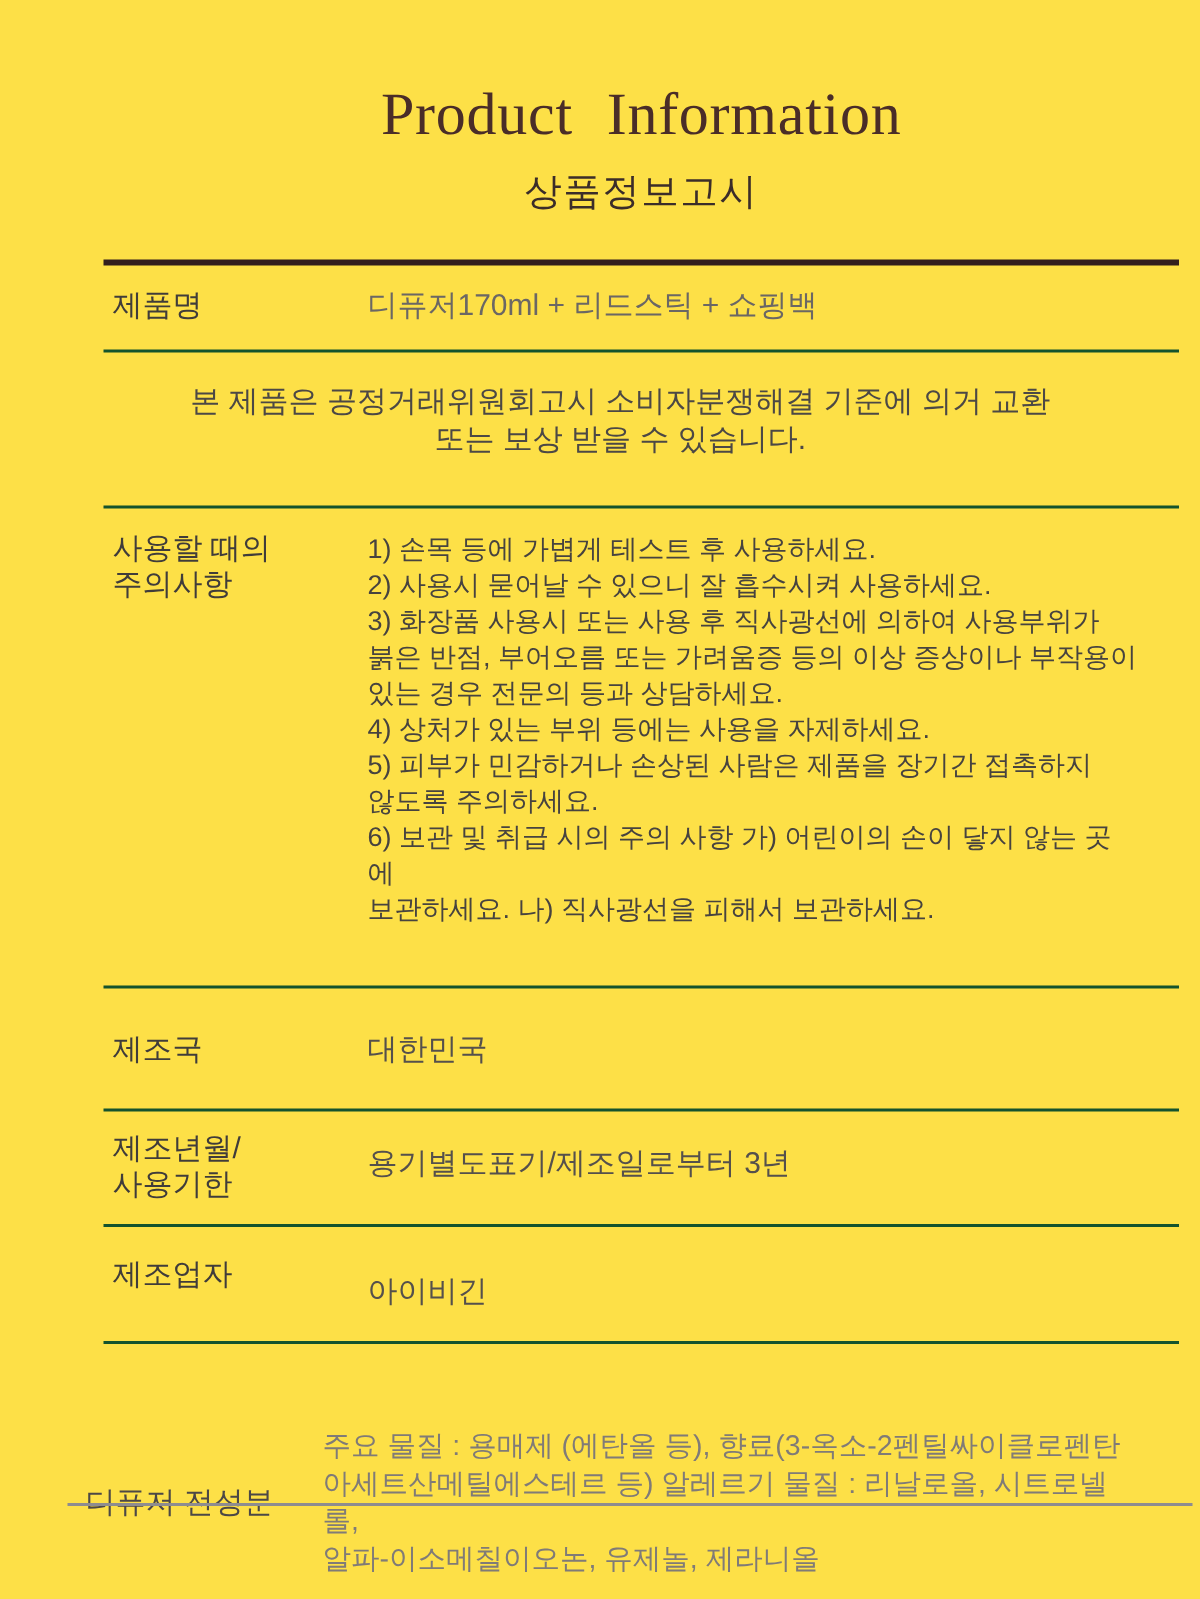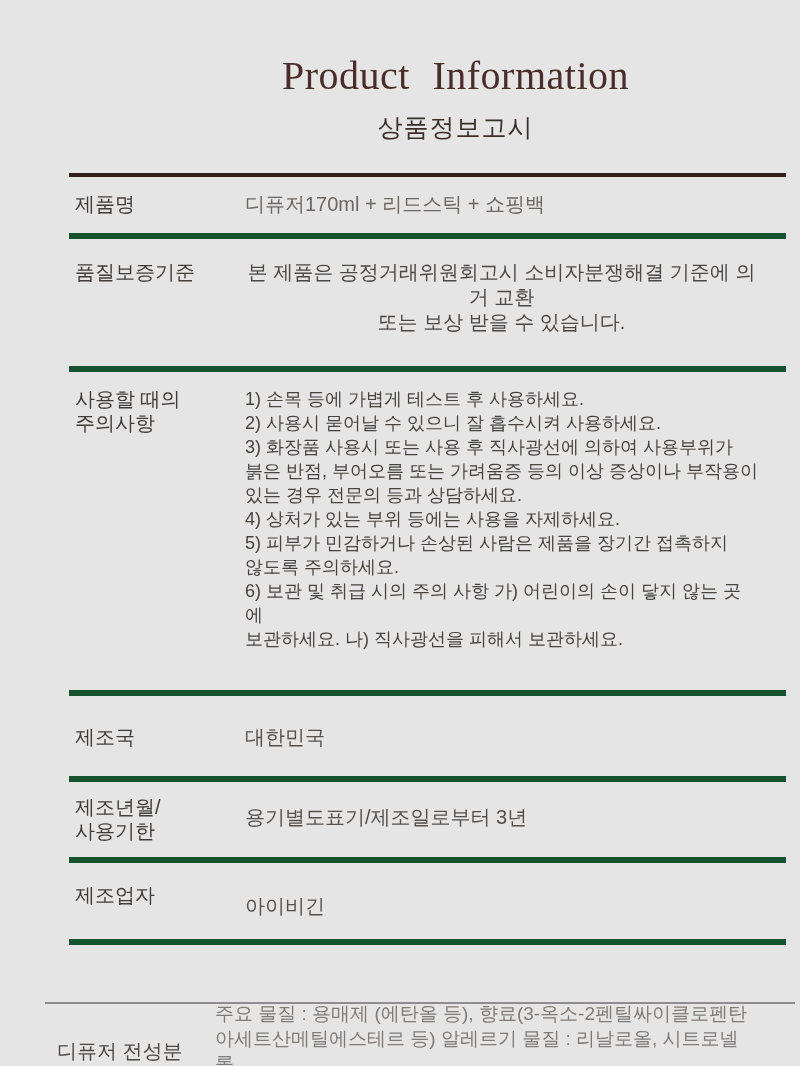--- a/index.html
+++ b/index.html
@@ -1,23 +1,22 @@
 <!DOCTYPE html>
 <html><head>
 <meta charset="utf-8">
 <style>
   * { margin:0; padding:0; box-sizing:border-box; }
   html,body { background:#ffffff; }
   .page {
     position:relative;
     width:800px; height:1066px;
-    background:#e5e5e5;
+    background:#fde047;
     font-family:"Liberation Sans", sans-serif;
     overflow:hidden;
-    padding-left:28px;
   }
   .header {
     width:717px; margin-left:69px;
     padding-top:53px;
     text-align:center;
   }
   .title {
     font-family:"Liberation Serif", serif;
     font-size:40px; font-weight:400;
     color:#4a2d28;
@@ -31,21 +30,21 @@
     color:#3b2d29;
     letter-spacing:1px;
   }
   .info-table {
     position:absolute;
     top:173px; left:69px; width:717px;
     border-top:4px solid #331f1d;
   }
   .row {
     display:flex;
-    border-bottom:6px solid #14532d;
+    border-bottom:2px solid #14532d;
   }
   .label {
     width:176px; flex:0 0 176px;
     padding-left:6px;
     font-size:20px; font-weight:500;
     color:#403c3a;
     line-height:24px;
     white-space:pre-line;
   }
   .value {
@@ -89,21 +88,20 @@
   </div>
 
   <div class="info-table">
 
     <div class="row r1">
       <div class="label">제품명</div>
       <div class="value">디퓨저170ml + 리드스틱 + 쇼핑백</div>
     </div>
 
     <div class="row r2">
-      <div class="label">품질보증기준</div>
       <div class="value">본 제품은 공정거래위원회고시 소비자분쟁해결 기준에 의거 교환
 또는 보상 받을 수 있습니다.</div>
     </div>
 
     <div class="row r3">
       <div class="label">사용할 때의
 주의사항</div>
       <div class="value">1) 손목 등에 가볍게 테스트 후 사용하세요.
 2) 사용시 묻어날 수 있으니 잘 흡수시켜 사용하세요.
 3) 화장품 사용시 또는 사용 후 직사광선에 의하여 사용부위가

